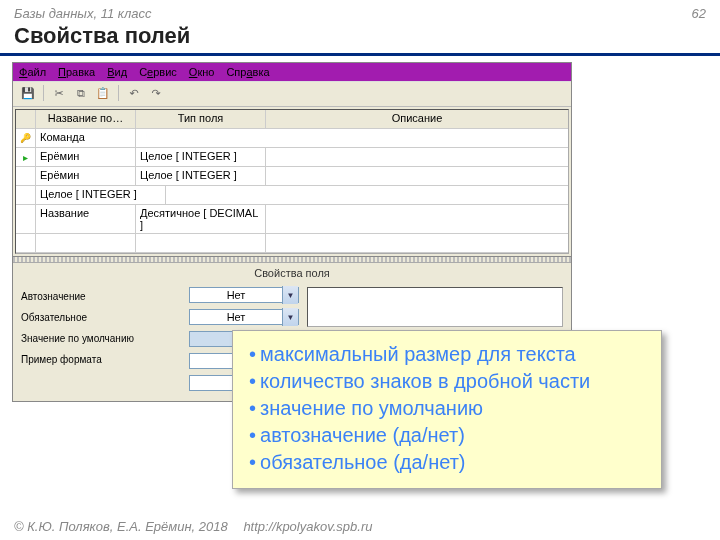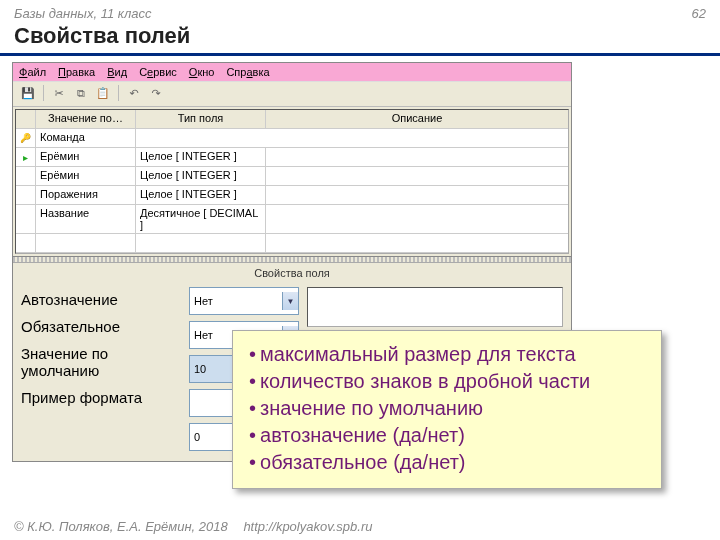--- a/index.html
+++ b/index.html
@@ -26,21 +26,21 @@
     color: #222;
     border-bottom: 3px solid #002b7f;
   }
   .app-window {
     margin: 6px 12px 0 12px;
     border: 1px solid #888;
     background: #ece9d8;
     width: 560px;
   }
   .menubar {
-    background: #f9a8d4;
+    background: #a21caf;
     padding: 3px 6px;
     display: flex;
     gap: 12px;
     font-size: 11px;
     color: #000;
   }
   .menubar span { cursor: default; }
   .menubar u { text-decoration: underline; }
   .toolbar {
     background: #ece9d8;
@@ -89,32 +89,32 @@
     text-align: center;
     font-size: 11px;
     padding: 4px 2px;
     color:#333;
   }
   .prop-body {
     display: flex;
     gap: 8px;
     padding: 4px 8px 10px;
   }
-  .prop-labels { width: 160px; display:flex; flex-direction:column; gap:10px; font-size:15px; padding-top:4px;}
+  .prop-labels { width: 160px; display:flex; flex-direction:column; gap:10px; font-size:10px; padding-top:4px;}
   .prop-inputs { width: 110px; display:flex; flex-direction:column; gap:6px; }
   .prop-extra {
     flex:1;
     background: #fff;
     border: 1px inset #aaa;
     height: 40px;
   }
   .combo, .txt {
     display:flex; align-items:center;
     background:#fff; border:1px solid #7b9ebd;
-    height: 28px; font-size: 11px;
+    height: 16px; font-size: 11px; text-align: center;
   }
   .combo span, .txt span { flex:1; padding: 0 4px; }
   .combo .drop {
     width: 16px; height: 18px;
     background: linear-gradient(#dce6f4,#c0d4ec);
     border-left:1px solid #7b9ebd;
     display:flex;align-items:center;justify-content:center;
     font-size:8px;color:#335;
   }
   .txt.num .drop {
@@ -124,21 +124,21 @@
   .callout {
     position: absolute;
     left: 232px;
     top: 330px;
     width: 430px;
     background: #ffffcc;
     border: 1px solid #aaa;
     box-shadow: 4px 4px 6px rgba(0,0,0,0.35);
     padding: 10px 16px 12px;
     font-size: 20px;
-    color: #701a75;
+    color: #3b82f6;
     line-height: 1.35;
   }
   .callout ul { list-style: none; }
   .callout li::before { content:"•"; margin-right:4px; }
   .footer {
     position: absolute;
     bottom: 6px;
     left: 14px;
     font-size: 13px;
     color: #888;
@@ -171,21 +171,21 @@
     <div class="tb-btn">✂</div>
     <div class="tb-btn">⧉</div>
     <div class="tb-btn">📋</div>
     <div class="tb-sep"></div>
     <div class="tb-btn">↶</div>
     <div class="tb-btn">↷</div>
   </div>
   <div class="grid-area">
     <div class="grid-head">
       <div class="gh-icon"></div>
-      <div class="gh-name">Значение по…</div>
+      <div class="gh-name">Название по…</div>
       <div class="gh-type">Тип поля</div>
       <div class="gh-desc">Описание</div>
     </div>
     <div id="grid-rows">
         <div class="grid-row">
           <div class="gc-icon key"></div>
           <div class="gc-name">Команда</div>
           <div class="gc-desc"></div>
         </div>
         <div class="grid-row">
@@ -195,21 +195,20 @@
           <div class="gc-desc"></div>
         </div>
         <div class="grid-row">
           <div class="gc-icon "></div>
           <div class="gc-name">Ерёмин</div>
           <div class="gc-type">Целое [ INTEGER ]</div>
           <div class="gc-desc"></div>
         </div>
         <div class="grid-row">
           <div class="gc-icon "></div>
-          <div class="gc-name">Поражения</div>
           <div class="gc-type">Целое [ INTEGER ]</div>
           <div class="gc-desc"></div>
         </div>
         <div class="grid-row">
           <div class="gc-icon "></div>
           <div class="gc-name">Название</div>
           <div class="gc-type">Десятичное [ DECIMAL ]</div>
           <div class="gc-desc"></div>
         </div>
         <div class="grid-row">

